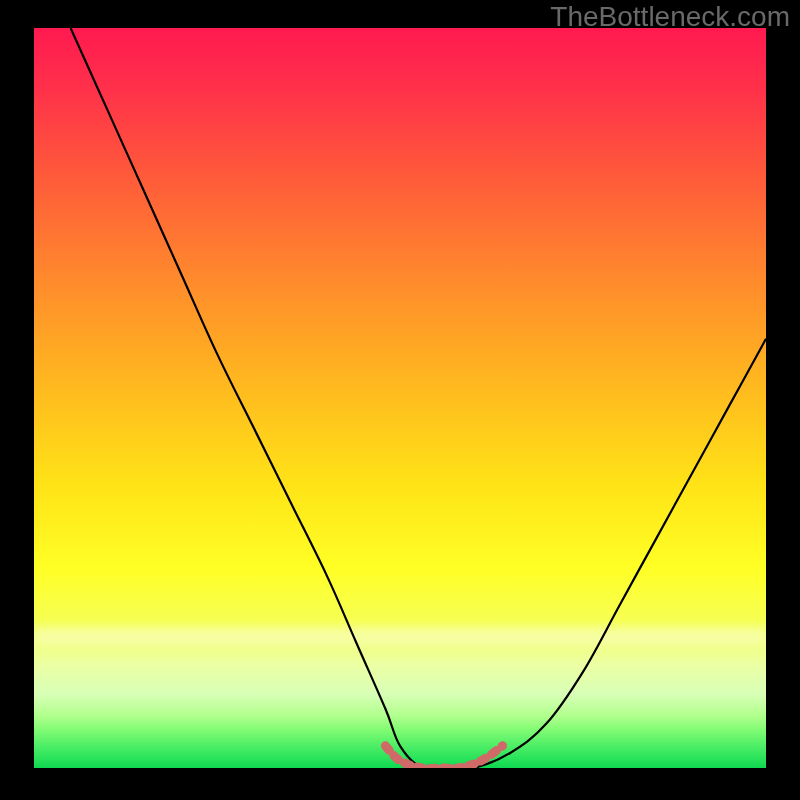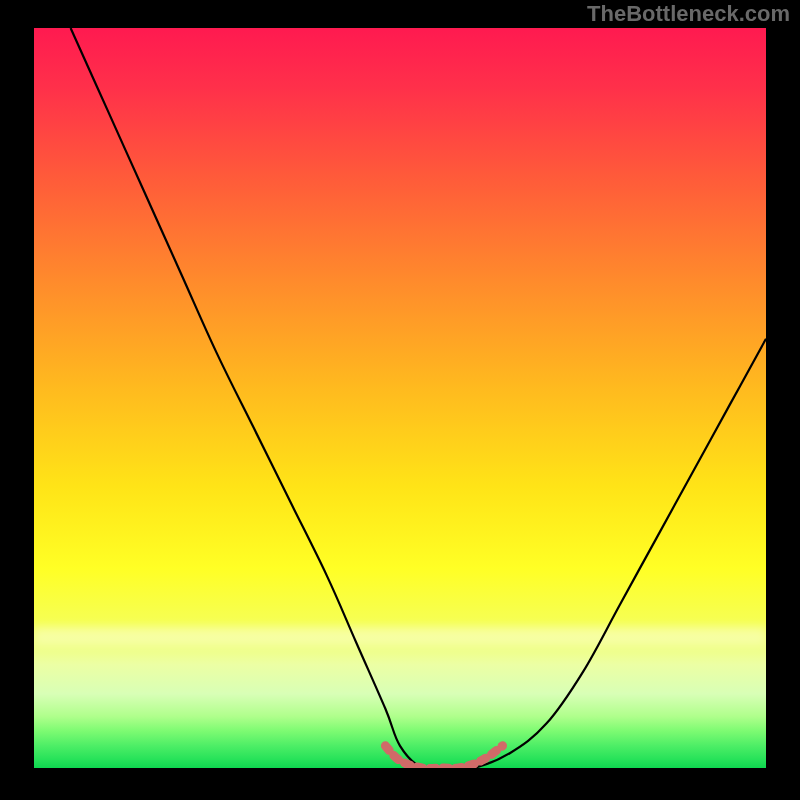--- a/index.html
+++ b/index.html
@@ -13,23 +13,23 @@
     width: 800px;
     height: 800px;
     background: #000;
     position: relative;
   }
   .attribution {
     position: absolute;
     top: 1px;
     right: 10px;
     font-family: Arial, sans-serif;
-    font-size: 22px;
+    font-size: 28px;
     color: #696969;
-    font-weight: 700;
+    font-weight: 400;
     z-index: 10;
     margin-left: 32px;
   }
   .plot-frame {
     position: absolute;
     left: 34px;
     top: 28px;
     width: 732px;
     height: 740px;
     background: #000;

